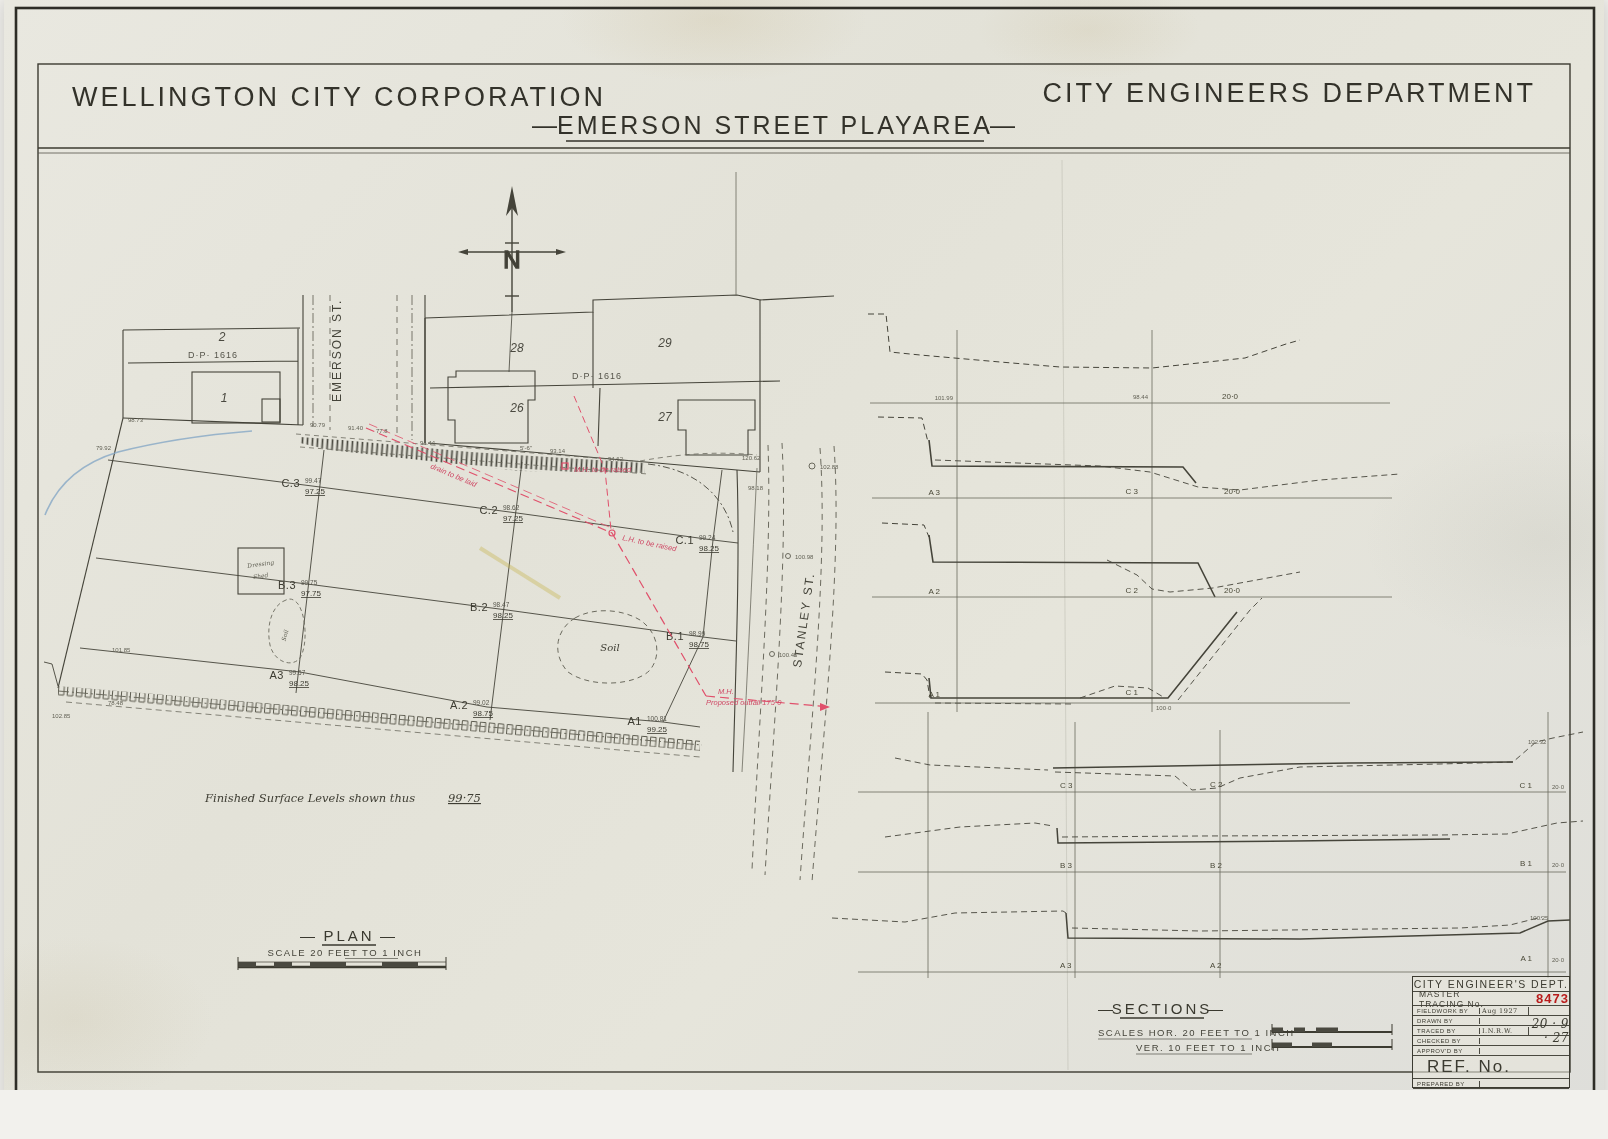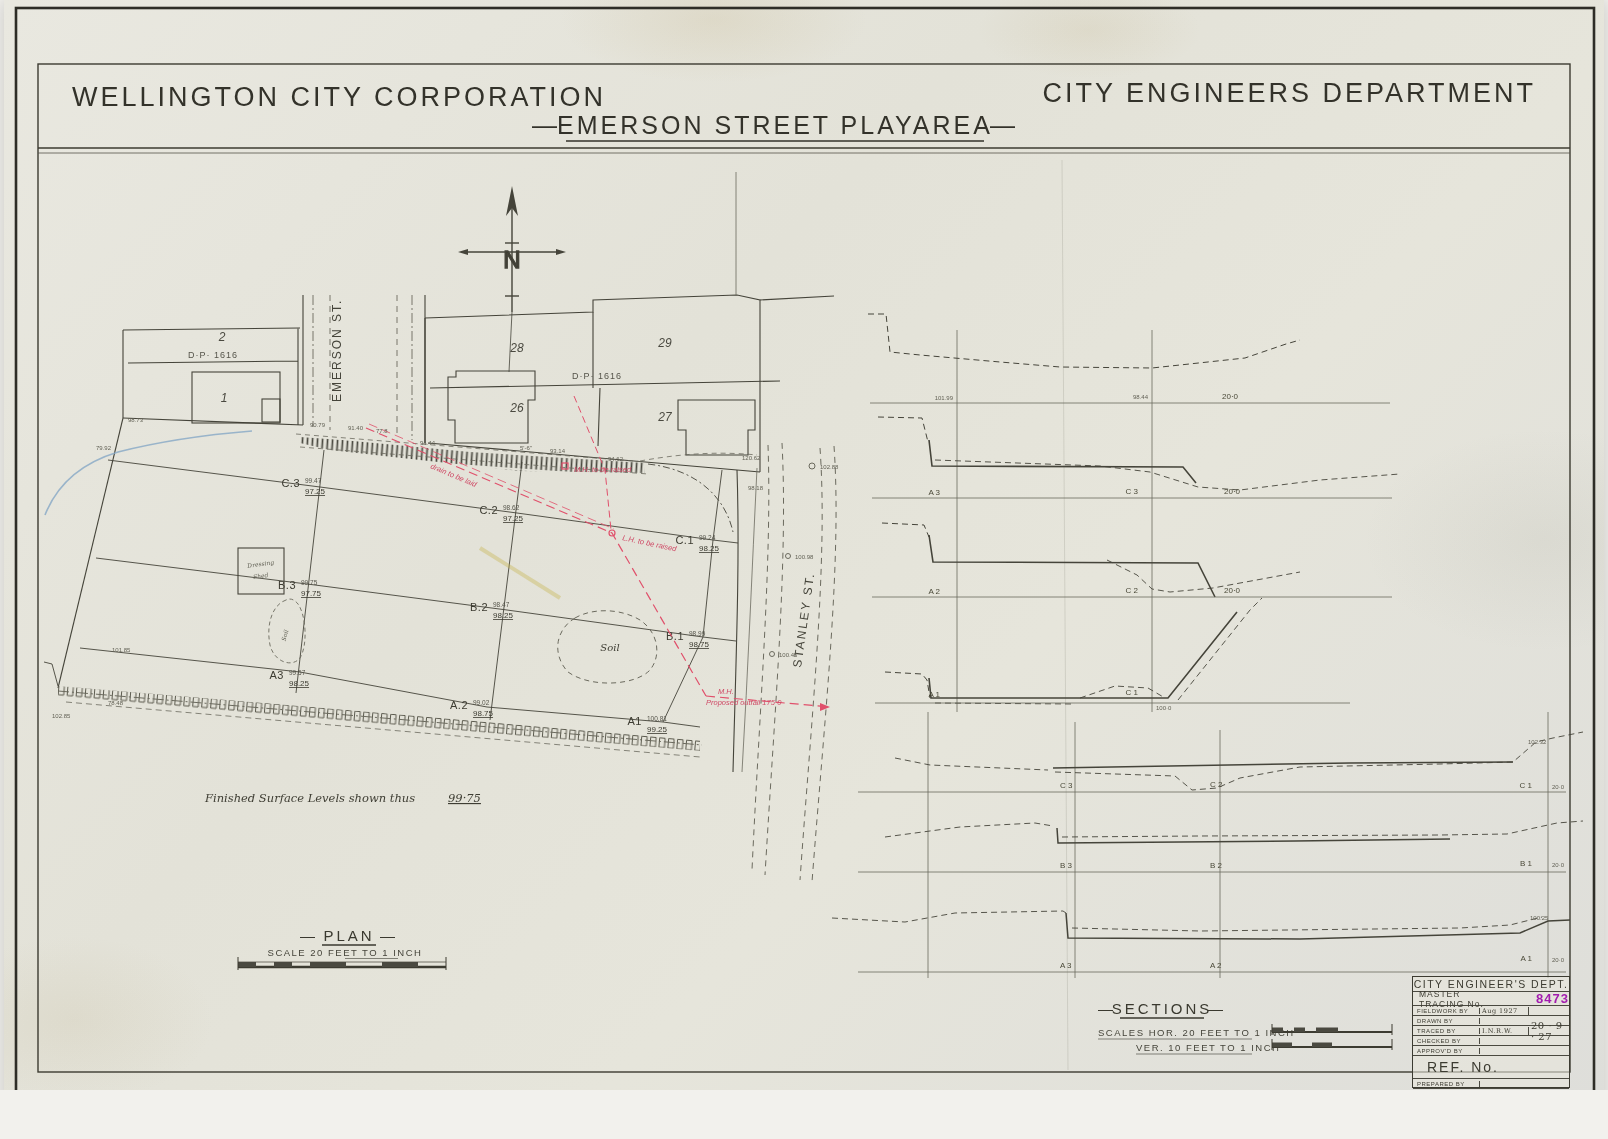--- a/index.html
+++ b/index.html
@@ -32,27 +32,27 @@
   .ink{stroke:#45443a;fill:none;}
   .faded{stroke:#6b6a5e;fill:none;}
   .redl{stroke:#e0506b;fill:none;}
   
   #tblock{position:absolute;left:1412px;top:976px;width:156px;height:110px;
           border:1.6px solid #3c3b31;background:rgba(232,230,220,.6);
           font-family:"Liberation Sans",sans-serif;color:#3c3b31;}
   .tb-row{display:flex;border-bottom:1px solid #4a4940;align-items:center;}
   .tb-h{justify-content:center;font-size:10.5px;letter-spacing:1.5px;height:14px;}
   .tb-mt{font-size:8.5px;letter-spacing:1px;height:13px;padding-left:6px;gap:48px;}
-  .tb-no{font-size:13px;font-weight:bold;letter-spacing:1px;margin-left:4px;color:#a21caf;}
+  .tb-no{font-size:13px;font-weight:bold;letter-spacing:1px;margin-left:4px;color:#b91c1c;}
   .tb-s{height:9px;font-size:6px;letter-spacing:.5px;}
   .tb-s .lab{width:62px;padding-left:4px;border-right:1px solid #4a4940;}
   .tb-s .v1{width:46px;padding-left:2px;border-right:1px solid #4a4940;
             font-family:"DejaVu Serif",serif;font-size:6.5px;}
-  .tb-s .v2{flex:1;padding-left:2px;font-family:"DejaVu Serif",serif;font-size:10px;}
-  .tb-ref{height:22px;font-size:14px;letter-spacing:2px;padding-left:14px;align-items:center;}
+  .tb-s .v2{flex:1;padding-left:2px;font-family:"DejaVu Serif",serif;font-style:italic;font-size:12px;text-align:right;}
+  .tb-ref{height:22px;font-size:17px;letter-spacing:2px;padding-left:14px;align-items:center;}
 </style>
 </head>
 <body>
 
 <div id="stage">
   <div id="sheet"></div>
 
   <svg width="1608" height="1139" viewBox="0 0 1608 1139">
     <defs>
       <pattern id="hatchHedge" width="5" height="18" patternUnits="userSpaceOnUse" patternTransform="rotate(4)">

